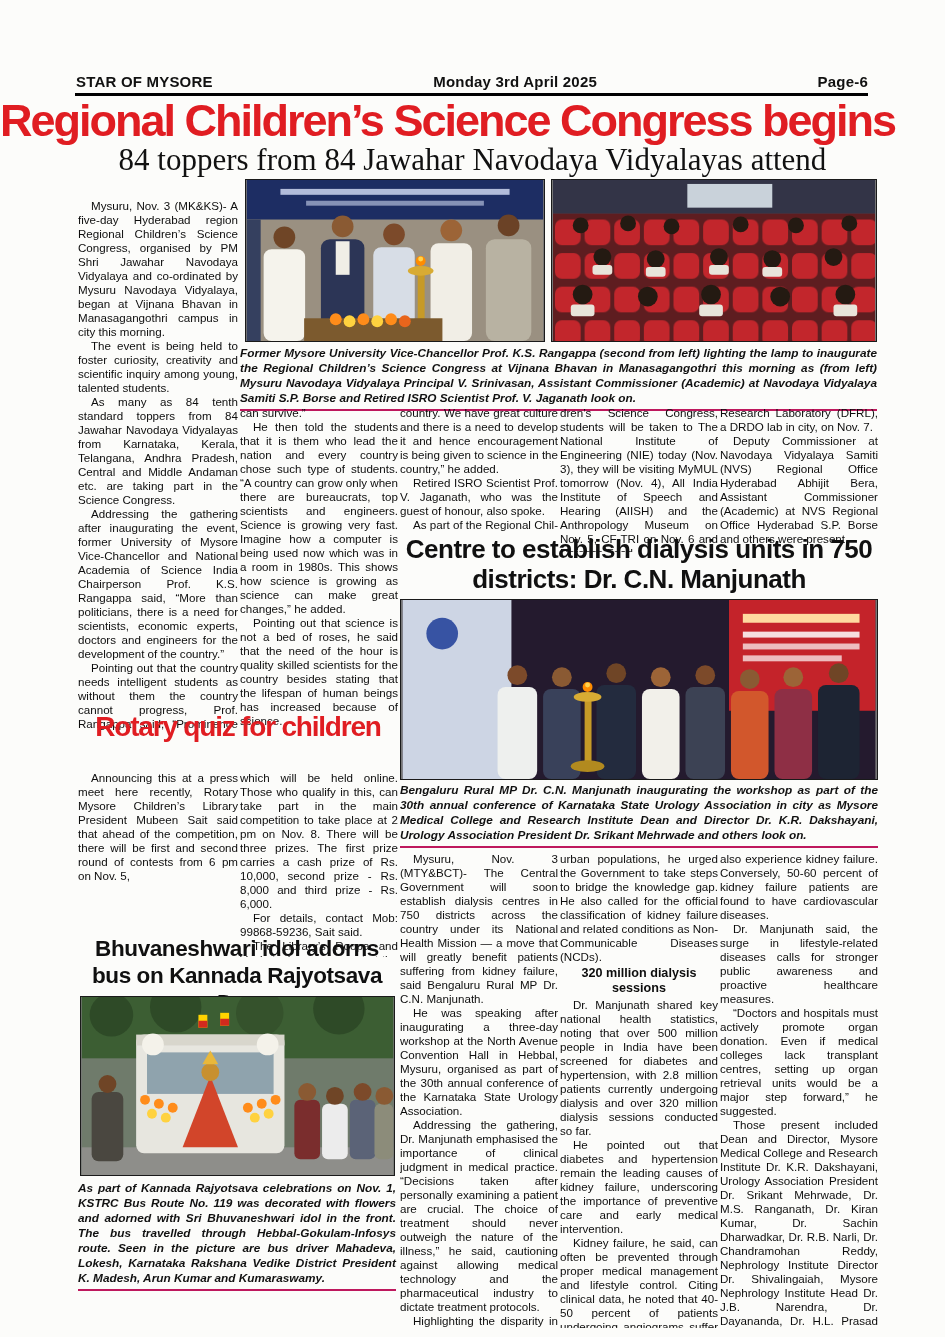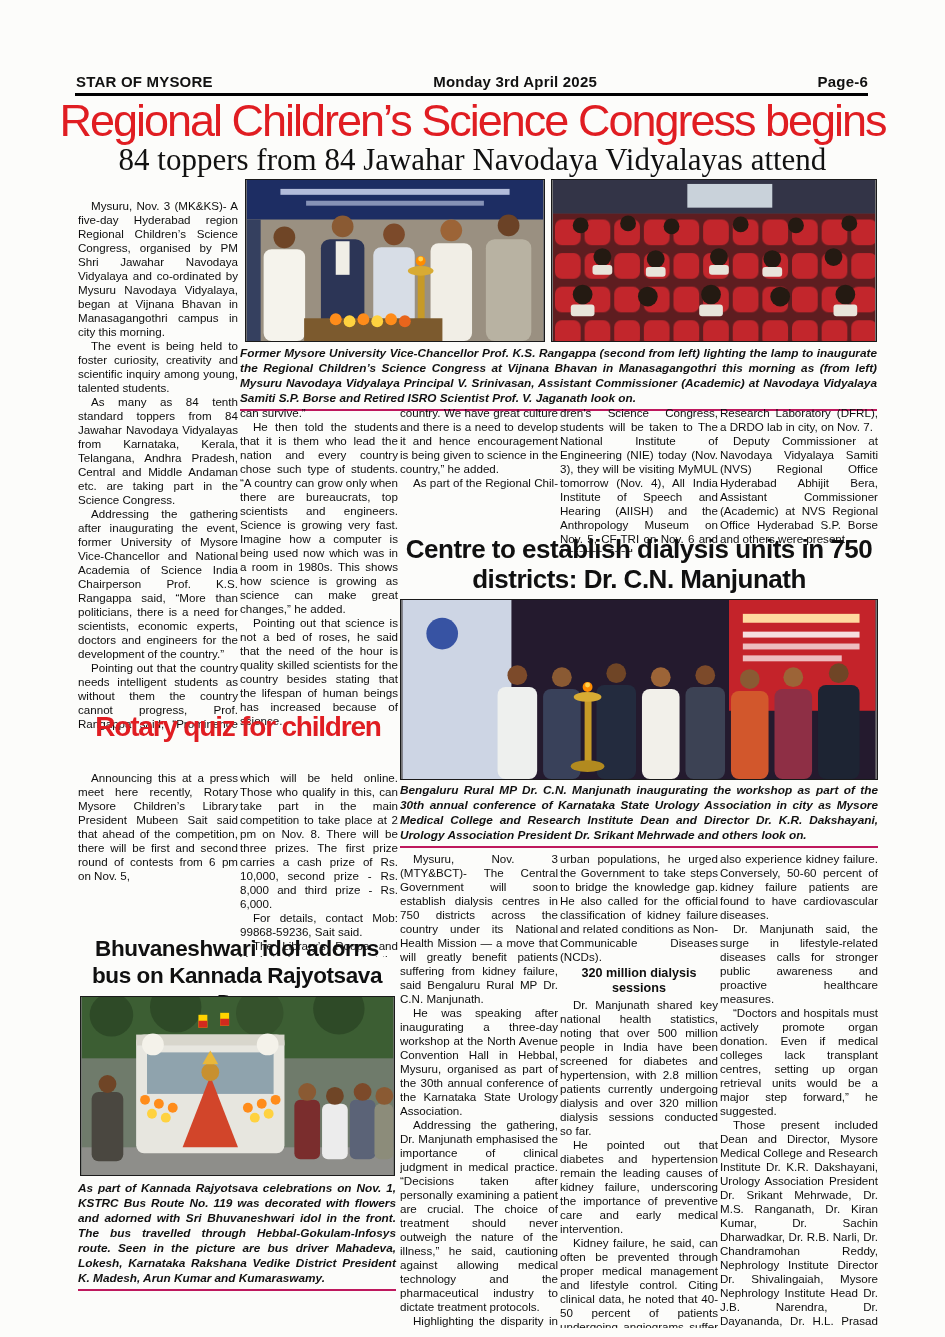--- a/index.html
+++ b/index.html
@@ -6,22 +6,22 @@
   html,body { background:#d9d9d9; }
   body { font-family:"Liberation Sans", sans-serif; }
   .page { position:relative; width:945px; height:1337px; margin:0 auto;
           background:#fcfcfa; color:#111; overflow:hidden; }
 
   .masthead-row { position:absolute; left:76px; top:73px; width:792px;
           display:flex; justify-content:space-between; align-items:center;
           font-weight:bold; font-size:15px; letter-spacing:0.2px; }
   .head-rule { position:absolute; left:75px; top:93px; width:793px; height:3px; background:#000; }
 
-  .main-headline { position:absolute; left:0; top:98px; width:945px; text-align:center;
-          color:var(--accent-red,#e01d22); font-size:45px; font-weight:400;
+  .main-headline { position:absolute; left:0; top:98px; width:945px; text-align:left;
+          color:var(--accent-red,#e01d22); font-size:45px; font-weight:700;
           letter-spacing:-2px; line-height:1.02; white-space:nowrap; }
   .sub-headline { position:absolute; left:0; top:144px; width:945px; text-align:center;
           font-family:"Liberation Serif", serif; font-size:31px; line-height:1.05; }
 
   .photo { position:absolute; border:1px solid #1a1a1a; overflow:hidden; background:#777; }
   .photo svg { display:block; width:100%; height:100%; }
 
   .caption { position:absolute; font-size:11.8px; font-weight:bold; font-style:italic;
           line-height:15px; text-align:justify; color:#111;
           border-bottom:2px solid #be185d; padding-bottom:3px; }
@@ -138,20 +138,21 @@
       <p>Pointing out that the country needs intelligent students as without them the country cannot progress, Prof. Rangappa said, “Prominence to intelligent students in very important and without science, no country</p>
     </div>
   <div class="col" style="left:240px;top:386px;width:158px;height:323px">
       <p class="cont">can survive.”</p>
       <p>He then told the students that it is them who lead the nation and every country chose such type of students. “A country can grow only when there are bureaucrats, top scientists and engineers. Science is growing very fast. Imagine how a computer is being used now which was in a room in 1980s. This shows how science is growing as science can make great changes,” he added.</p>
       <p>Pointing out that science is not a bed of roses, he said that the need of the hour is quality skilled scientists for the country besides stating that the lifespan of human beings has increased because of science.</p>
       <p>“The knowledge we have in our country is not there in any other</p>
     </div>
   <div class="col" style="left:400px;top:386px;width:158px;height:146px">
       <p class="cont">country. We have great culture and there is a need to develop it and hence encouragement is being given to science in the country,” he added.</p>
+      <p>Retired ISRO Scientist Prof. V. Jaganath, who was the guest of honour, also spoke.</p>
       <p>As part of the Regional Chil-</p>
     </div>
   <div class="col" style="left:560px;top:386px;width:158px;height:146px">
       <p class="cont">dren’s Science Congress, students will be taken to The National Institute of Engineering (NIE) today (Nov. 3), they will be visiting MyMUL tomorrow (Nov. 4), All India Institute of Speech and Hearing (AIISH) and the Anthropology Museum on Nov. 5, CF-TRI on Nov. 6 and Defence Food</p>
     </div>
   <div class="col" style="left:720px;top:386px;width:158px;height:208px">
       <p class="cont">Research Laboratory (DFRL), a DRDO lab in city, on Nov. 7.</p>
       <p>Deputy Commissioner at Navodaya Vidyalaya Samiti (NVS) Regional Office Hyderabad Abhijit Bera, Assistant Commissioner (Academic) at NVS Regional Office Hyderabad S.P. Borse and others were present.</p>
     </div>
 

